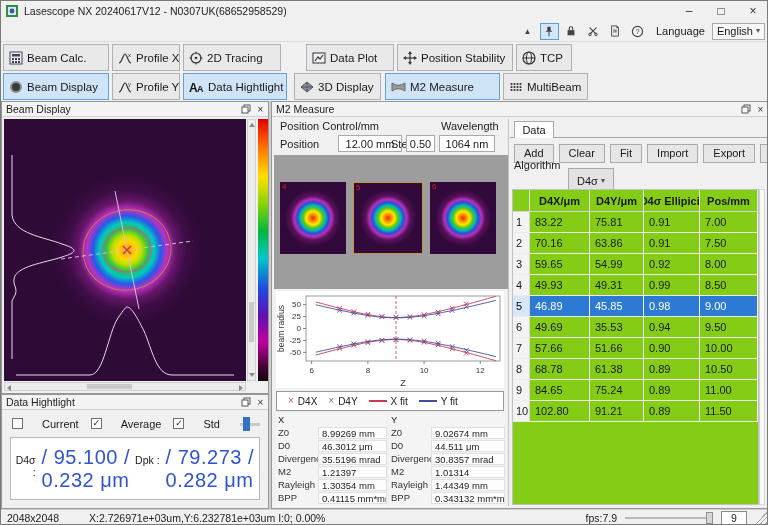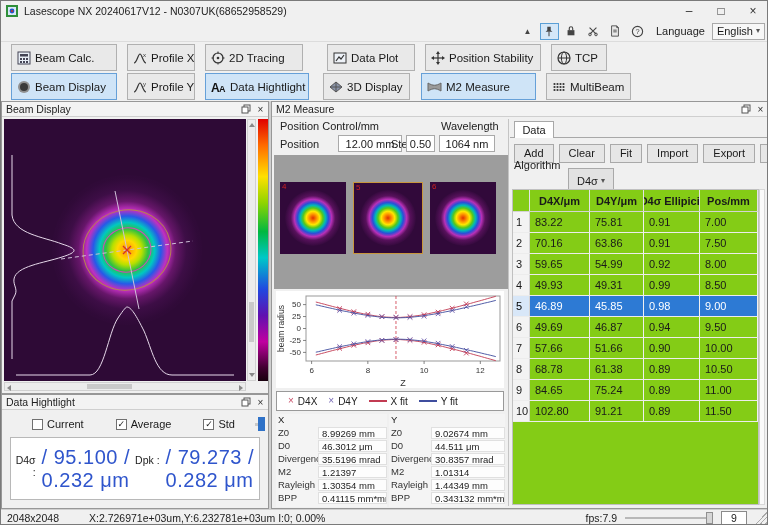--- a/index.html
+++ b/index.html
@@ -19,21 +19,21 @@
   .mtab{padding:3px 11px 0 11px;font-size:11.5px;color:#222;}
   .mtab.active{background:#fff;border:1px solid #c8c8c8;border-bottom:none;}
   .quick{margin-left:auto;display:flex;align-items:center;gap:3px;padding-right:4px;}
   .qbtn{width:19px;height:17px;display:flex;align-items:center;justify-content:center;border:1px solid transparent;}
   .qbtn.active{background:#d4e7f8;border-color:#5a9fd6;}
   .lang-label{margin:0 4px 0 6px;color:#222;}
   .lang-box{display:flex;align-items:center;gap:3px;border:1px solid #a9a9a9;background:#f7f7f7;height:17px;padding:0 4px;}
   .dd-arrow{font-size:8px;color:#555;line-height:1;}
   
   .toolbar{position:absolute;left:0;top:41px;width:768px;height:59px;background:#f0f0f0;}
-  .trow{position:absolute;left:10px;display:flex;gap:10px;}
+  .trow{position:absolute;left:2px;display:flex;gap:3px;}
   .trow1{top:2px;}
   .trow2{top:31px;}
   .tbtn{height:27px;display:flex;align-items:center;gap:4px;padding:0 5px;background:#e9e9e9;border:1px solid #b0b0b0;color:#1a1a1a;font-size:11.5px;white-space:nowrap;overflow:hidden;}
   .tbtn.active{background:#cfe4f7;border-color:#66a0d8;}
   .tbtn svg{flex:0 0 auto;}
   
   .main{position:absolute;left:0;top:100px;width:768px;height:408px;background:#cfcfcf;}
   .panel{position:absolute;background:#f0f0f0;border:1px solid #979797;}
   .ptitle{position:absolute;left:0;top:0;right:0;height:15px;background:#f3f3f3;border-bottom:1px solid #cfcfcf;display:flex;align-items:center;}
   .ptitle span.tl{margin-left:4px;font-size:10.5px;color:#222;}
@@ -52,21 +52,21 @@
   .arr-dn{bottom:3px;border-left:3px solid transparent;border-right:3px solid transparent;border-top:4px solid #888;}
   .colorbar{position:absolute;left:256px;top:17px;width:10px;height:262px;
     background:linear-gradient(180deg,#e00000 0%,#ff6a00 10%,#ffe000 22%,#8fd400 32%,#00b840 43%,#00c8c8 53%,#2048e0 65%,#6010b0 75%,#c000a0 85%,#400030 95%,#18000e 100%);}
   .hscroll{position:absolute;left:2px;top:280px;width:242px;height:9px;background:#ececec;border:1px solid #d0d0d0;}
   .hthumb{position:absolute;top:1px;bottom:1px;left:34%;width:45px;background:#c9c9c9;}
   .arr-l{top:2px;left:2px;border-top:3px solid transparent;border-bottom:3px solid transparent;border-right:4px solid #888;}
   .arr-r{top:2px;left:auto;right:2px;border-top:3px solid transparent;border-bottom:3px solid transparent;border-left:4px solid #888;}
   
   .panel-dh{left:0;top:293px;width:268px;height:115px;}
   .cbrow{position:absolute;left:10px;top:22px;right:8px;height:14px;display:flex;align-items:center;gap:6px;}
-  .cb-wrap{display:flex;align-items:center;gap:4px;margin-left:20px;}
+  .cb-wrap{display:flex;align-items:flex-start;gap:19px;}
   .cb{width:11px;height:11px;border:1px solid #707070;background:#fff;display:flex;align-items:center;justify-content:center;font-size:9px;color:#222;}
   .cb .tick{visibility:hidden;line-height:1;}
   .cb-wrap.checked .cb .tick{visibility:visible;}
   .dh-slider{margin-left:14px;position:relative;width:62px;height:14px;}
   .dh-track{position:absolute;left:0;right:0;top:6px;height:3px;background:#c9c9c9;}
   .dh-handle{position:absolute;left:3px;top:0;width:7px;height:14px;background:#2f72c8;}
   .dh-box{position:absolute;left:8px;right:8px;top:42px;bottom:8px;background:#fff;border:1px solid #b8b8b8;display:flex;flex-direction:column;justify-content:space-around;padding:2px 0;}
   .dh-row{display:flex;align-items:baseline;}
   .dh-label{width:48px;text-align:right;font-size:10.5px;color:#222;}
   .dh-value{margin-left:6px;font-size:20px;color:#2f55cc;letter-spacing:.5px;}
@@ -217,21 +217,21 @@
         <svg width="14" height="14" viewBox="0 0 14 14">
             <circle cx="7" cy="7" r="5" fill="none" stroke="#333" stroke-width="1.2"></circle>
             <circle cx="7" cy="7" r="1.3" fill="#333"></circle>
             <line x1="7" y1="0.5" x2="7" y2="3" stroke="#333"></line>
             <line x1="7" y1="11" x2="7" y2="13.5" stroke="#333"></line>
             <line x1="0.5" y1="7" x2="3" y2="7" stroke="#333"></line>
             <line x1="11" y1="7" x2="13.5" y2="7" stroke="#333"></line>
           </svg>
         <span>2D Tracing</span>
       </div>
-      <div class="tbtn" style="width:88px;margin-left:14px">
+      <div class="tbtn" style="width:88px;margin-left:22px">
         <svg width="14" height="14" viewBox="0 0 14 14">
             <rect x="1" y="2" width="12" height="10" fill="#eef2f8" stroke="#333"></rect>
             <path d="M3,10 L6,6 L8,8 L11,4" fill="none" stroke="#333" stroke-width="1.2"></path>
           </svg>
         <span>Data Plot</span>
       </div>
       <div class="tbtn" style="width:116px">
         <svg width="14" height="14" viewBox="0 0 14 14">
             <line x1="7" y1="2" x2="7" y2="12" stroke="#333" stroke-width="1.2"></line>
             <line x1="2" y1="7" x2="12" y2="7" stroke="#333" stroke-width="1.2"></line>
@@ -657,21 +657,21 @@
               <div class="trowd selected">
               <span class="tn">5</span>
               <span class="td">46.89</span>
               <span class="td">45.85</span>
               <span class="td">0.98</span>
               <span class="td">9.00</span>
             </div>
               <div class="trowd">
               <span class="tn">6</span>
               <span class="td">49.69</span>
-              <span class="td">46.87</span>
+              <span class="td">35.53</span>
               <span class="td">0.94</span>
               <span class="td">9.50</span>
             </div>
               <div class="trowd">
               <span class="tn">7</span>
               <span class="td">57.66</span>
               <span class="td">51.66</span>
               <span class="td">0.90</span>
               <span class="td">10.00</span>
             </div>

